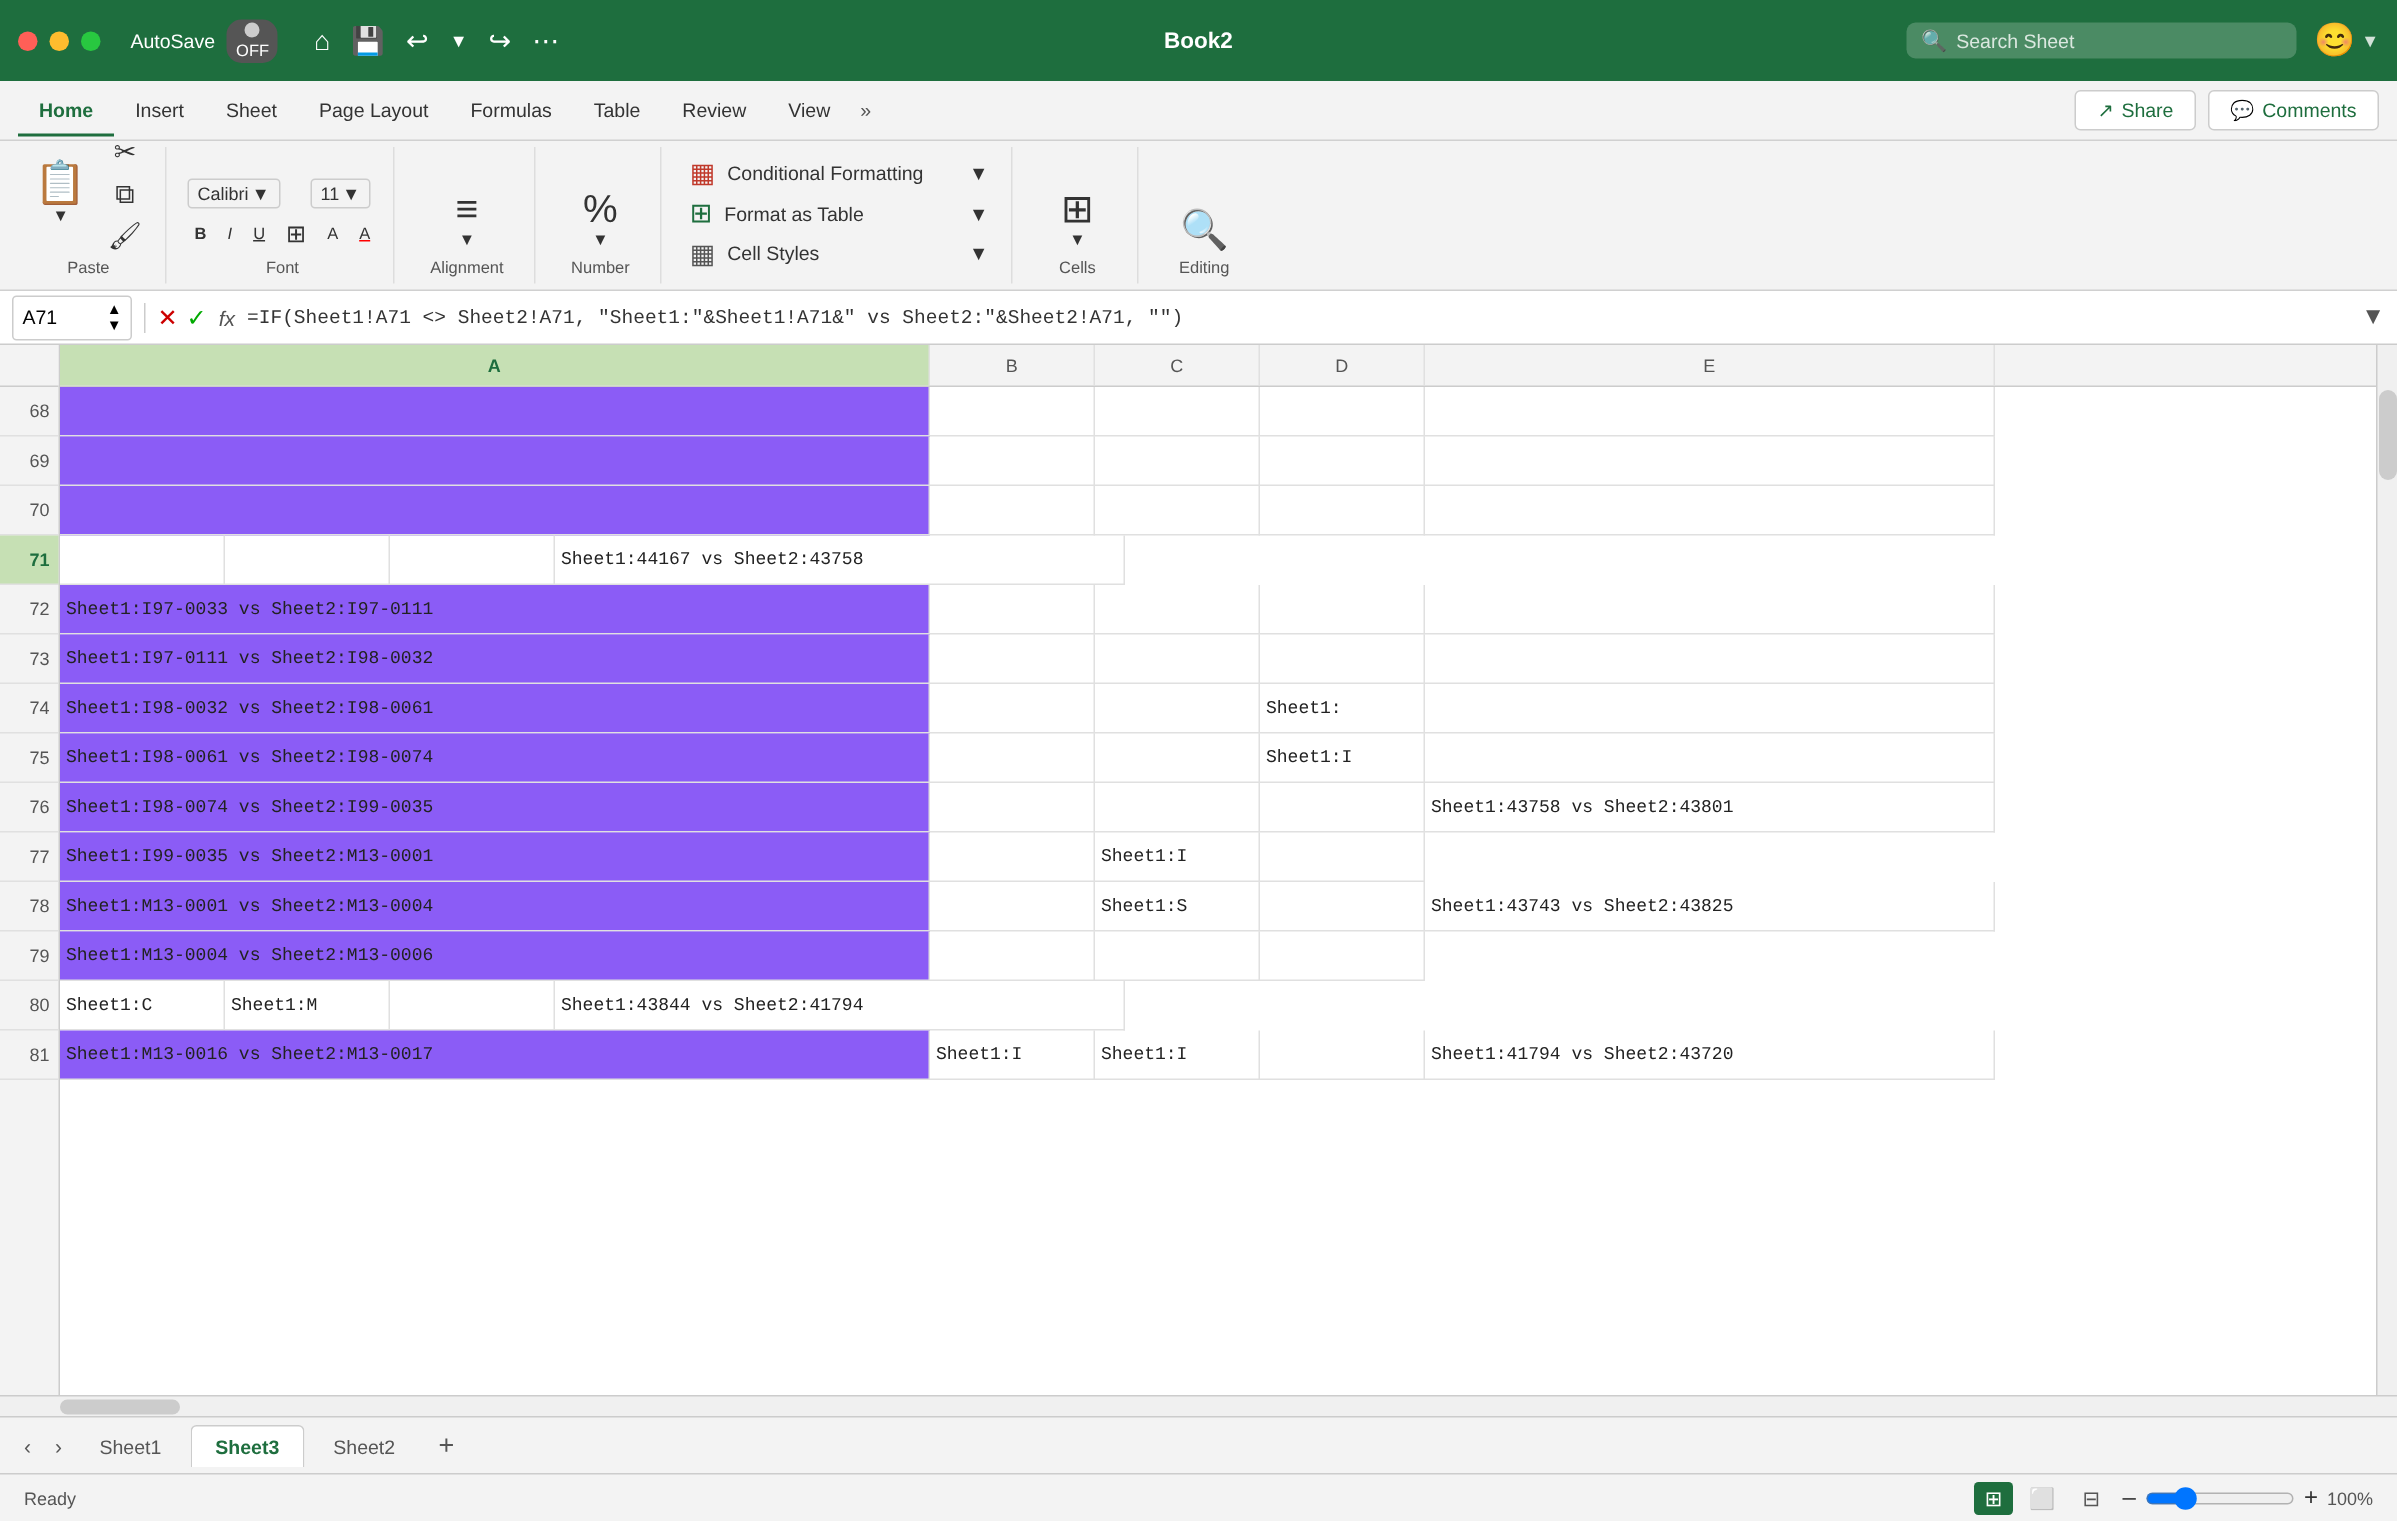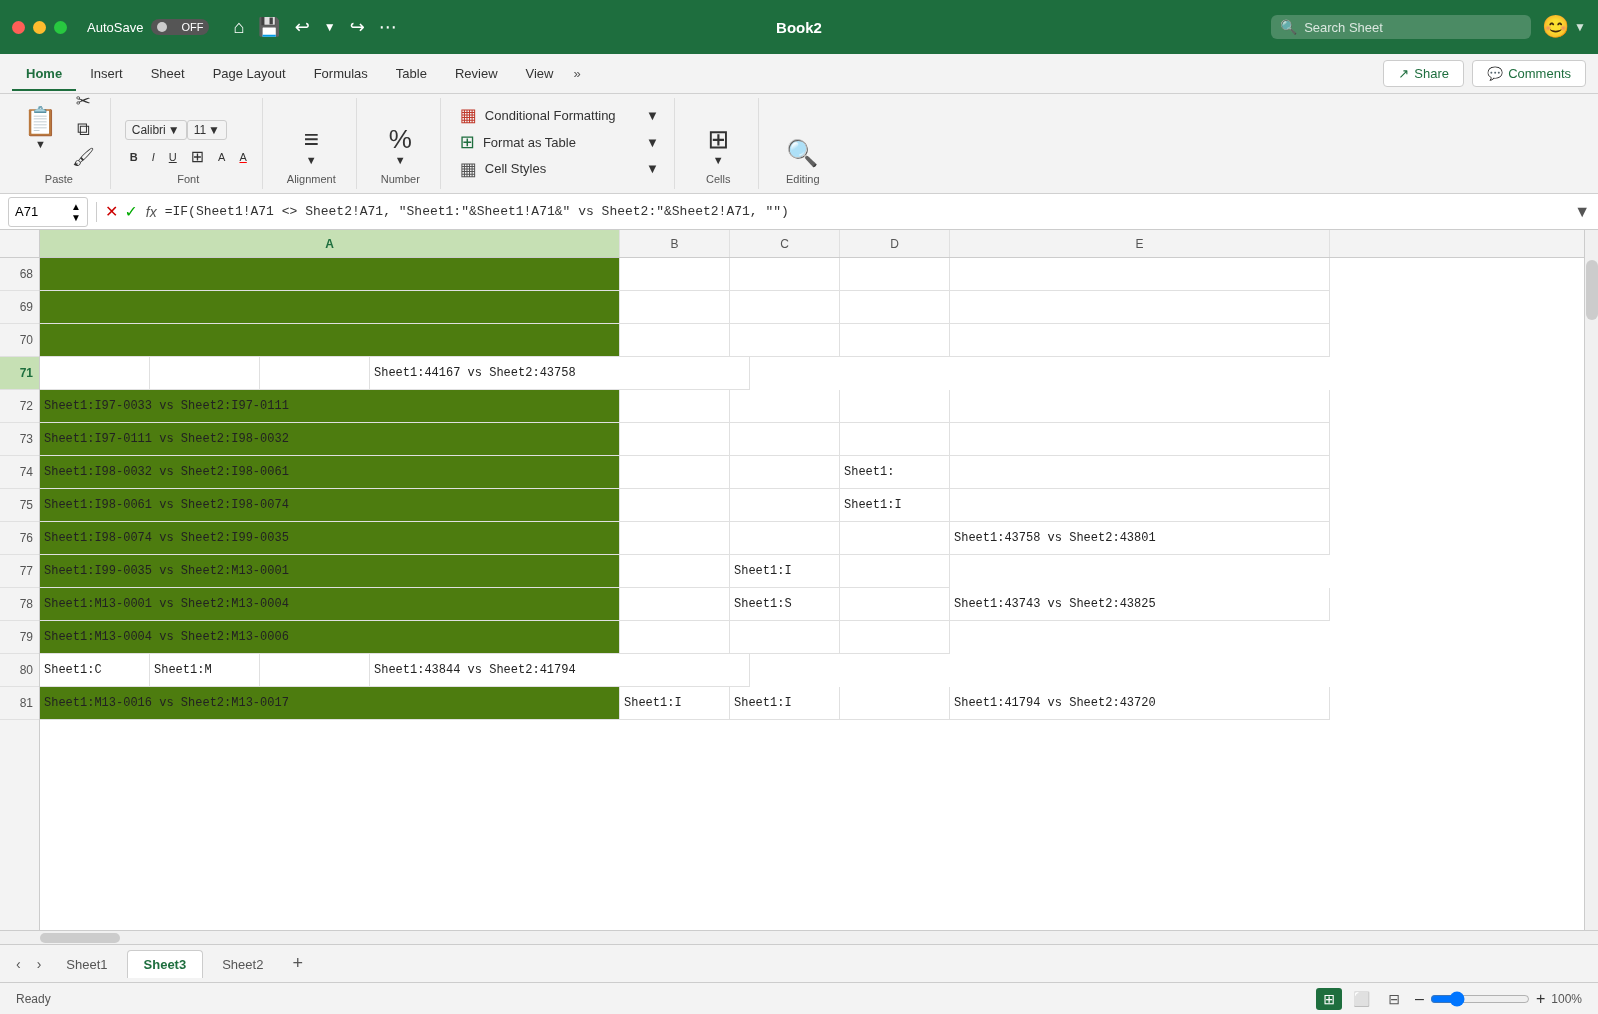--- a/index.html
+++ b/index.html
@@ -13,21 +13,21 @@
       align-items: center;
       padding: 0 12px;
       color: white;
       position: relative;
     }
     .window-controls { display: flex; gap: 8px; align-items: center; }
     .btn-close { width: 13px; height: 13px; border-radius: 50%; background: #ff5f57; border: none; cursor: pointer; }
     .btn-minimize { width: 13px; height: 13px; border-radius: 50%; background: #febc2e; border: none; cursor: pointer; }
     .btn-maximize { width: 13px; height: 13px; border-radius: 50%; background: #28c840; border: none; cursor: pointer; }
     .title-autosave { display: flex; align-items: center; gap: 8px; margin-left: 20px; font-size: 13px; }
-    .autosave-toggle { background: #555; border-radius: 10px; padding: 2px 6px; font-size: 11px; display: flex; align-items: center; gap: 14px; }
+    .autosave-toggle { background: #555; border-radius: 10px; padding: 2px 6px; font-size: 11px; display: flex; align-items: center; gap: 3px; flex-direction: column; }
     .toggle-circle { width: 10px; height: 10px; border-radius: 50%; background: #ccc; }
     .title-center { position: absolute; left: 50%; transform: translateX(-50%); font-size: 15px; font-weight: 600; color: white; }
     .title-toolbar-icons { display: flex; align-items: center; gap: 6px; margin-left: 20px; }
     .toolbar-icon { color: white; font-size: 18px; cursor: pointer; padding: 2px 4px; }
     .search-bar { margin-left: auto; display: flex; align-items: center; background: rgba(255,255,255,0.2); border-radius: 6px; padding: 4px 10px; gap: 6px; min-width: 260px; }
     .search-bar input { background: transparent; border: none; outline: none; color: #bef264; font-size: 13px; width: 200px; }
     .search-bar input::placeholder { color: rgba(255,255,255,0.8); }
     .profile-icon { margin-left: 12px; font-size: 22px; color: white; cursor: pointer; }
 
     
@@ -236,21 +236,21 @@
       display: flex;
       align-items: center;
       color: #222;
       cursor: cell;
     }
     .grid-cell.active-cell {
       border: 2px solid #1e6e3e;
       background: white;
     }
     .grid-cell.col-a-highlight {
-      background: #4d7c0f;
+      background: #8b5cf6;
     }
 
     
     .sheet-tabs-bar {
       background: #f3f3f3;
       border-top: 1px solid #ccc;
       display: flex;
       align-items: center;
       height: 38px;
       padding: 0 8px;
@@ -376,21 +376,21 @@
         <div class="ribbon-icon-btn">
           <span class="ribbon-icon-small">🖌</span>
         </div>
       </div>
     </div>
     <div class="ribbon-group-label">Paste</div>
   </div>
 
   <div class="ribbon-group" style="min-width:140px;">
     <div style="display:flex; flex-direction:column; gap:4px; width:100%;">
-      <div style="display:flex; gap:0; align-items:center;">
+      <div style="display:flex; gap:20px; align-items:center;">
         <div class="ribbon-icon-btn" style="flex-direction:row; font-size:12px; border:1px solid #ccc; padding:2px 6px; border-radius:3px;">
           <span>Calibri</span>
           <span>▼</span>
         </div>
         <div class="ribbon-icon-btn" style="flex-direction:row; font-size:12px; border:1px solid #ccc; padding:2px 6px; border-radius:3px; min-width:40px;">
           <span>11</span>
           <span>▼</span>
         </div>
       </div>
       <div style="display:flex; gap:4px; align-items:center;">

